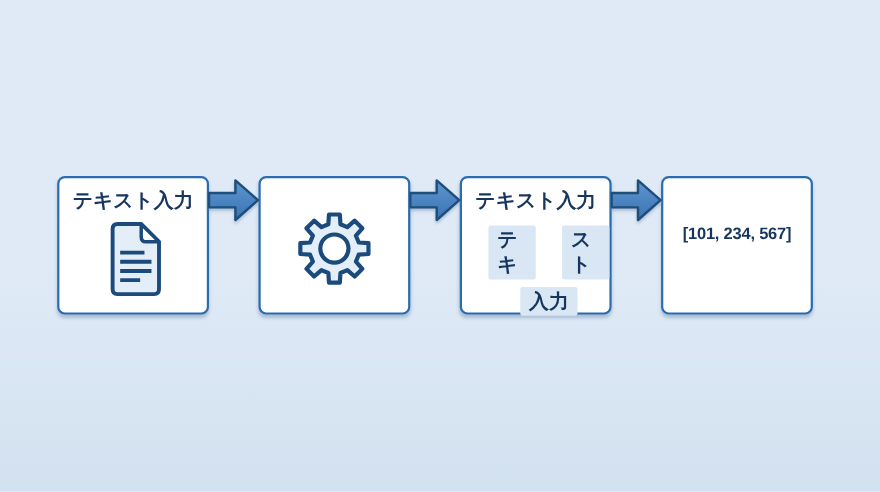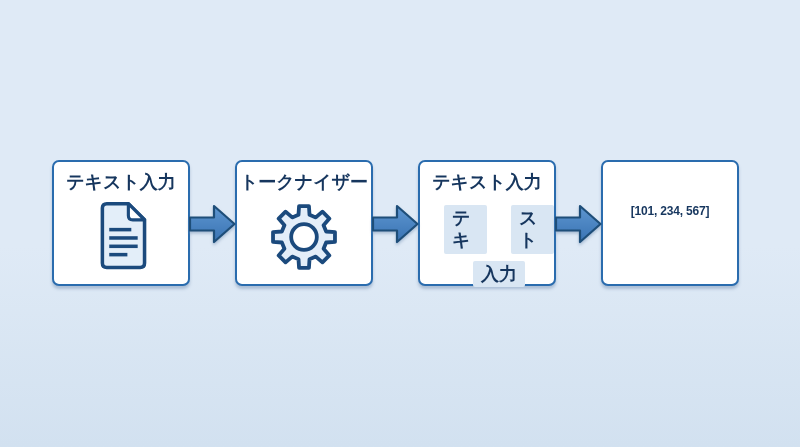--- a/index.html
+++ b/index.html
@@ -10,21 +10,21 @@
   }
   *{margin:0;padding:0;box-sizing:border-box;}
   html,body{width:800px;height:447px;overflow:hidden;}
   body{
     font-family:"Liberation Sans","DejaVu Sans",sans-serif;
     background:linear-gradient(180deg,var(--bg-top) 0%,var(--bg-top) 55%,var(--bg-bottom) 100%);
     position:relative;
   }
   .flow{
     position:absolute; left:52px; top:160px;
-    display:flex; align-items:center;
+    display:flex; 
   }
   .step{
     width:138px; height:126px;
     background:var(--box-bg);
     border:2.5px solid var(--box-border);
     border-radius:7px;
     box-shadow:0 3px 3px rgba(110,140,175,.45);
     display:flex; flex-direction:column; align-items:center;
     padding-top:10px;
     flex:none;
@@ -40,21 +40,21 @@
     position:relative; z-index:1;
   }
   .chips{display:flex; gap:24px; justify-content:center; margin-top:11px;padding-left:24px;}
   .chips.second{margin-top:7px;border-radius:10px;}
   .chip{
     background:var(--chip-bg);
     color:var(--text); font-size:18px; font-weight:bold;
     padding:2px 8px; border-radius:2px; line-height:1.25;
   }
   .id-value{
-    margin-top:32px; font-size:12px; font-weight:bold; color:var(--text);
+    margin-top:32px; font-size:15px; font-weight:bold; color:var(--text);
     letter-spacing:-0.2px; white-space:nowrap;
   }
 </style>
 </head>
 <body>
 
 <div class="flow">
 
   <div class="step">
     <div class="step-title">テキスト入力</div>
@@ -76,21 +76,20 @@
     <defs>
       <linearGradient id="ag1" x1="0" y1="0" x2="0" y2="1">
         <stop offset="0" style="stop-color:var(--arrow-top)"></stop>
         <stop offset="1" style="stop-color:var(--arrow-bottom)"></stop>
       </linearGradient>
     </defs>
     <polygon points="1,13.5 25,13.5 25,2 45.5,20 25,38 25,26.5 1,26.5" fill="url(#ag1)" stroke="var(--arrow-border)" stroke-width="2.2" stroke-linejoin="round"></polygon>
   </svg>
 
   <div class="step">
-    <div class="step-title">トークナイザー</div>
     <div class="icon-wrap">
       <svg width="76" height="76" viewBox="0 0 80 80" aria-hidden="true">
         <path d="M63.3,34.2 L72.6,34.8 L72.6,45.2 L63.3,45.8
                  L60.6,52.4 L66.7,59.4 L59.4,66.7 L52.4,60.6
                  L45.8,63.3 L45.2,72.6 L34.8,72.6 L34.2,63.3
                  L27.6,60.6 L20.6,66.7 L13.3,59.4 L19.4,52.4
                  L16.7,45.8 L7.4,45.2 L7.4,34.8 L16.7,34.2
                  L19.4,27.6 L13.3,20.6 L20.6,13.3 L27.6,19.4
                  L34.2,16.7 L34.8,7.4 L45.2,7.4 L45.8,16.7
                  L52.4,19.4 L59.4,13.3 L66.7,20.6 L60.6,27.6 Z" fill="var(--icon-fill)" stroke="var(--icon-stroke)" stroke-width="4" stroke-linejoin="round"></path>

